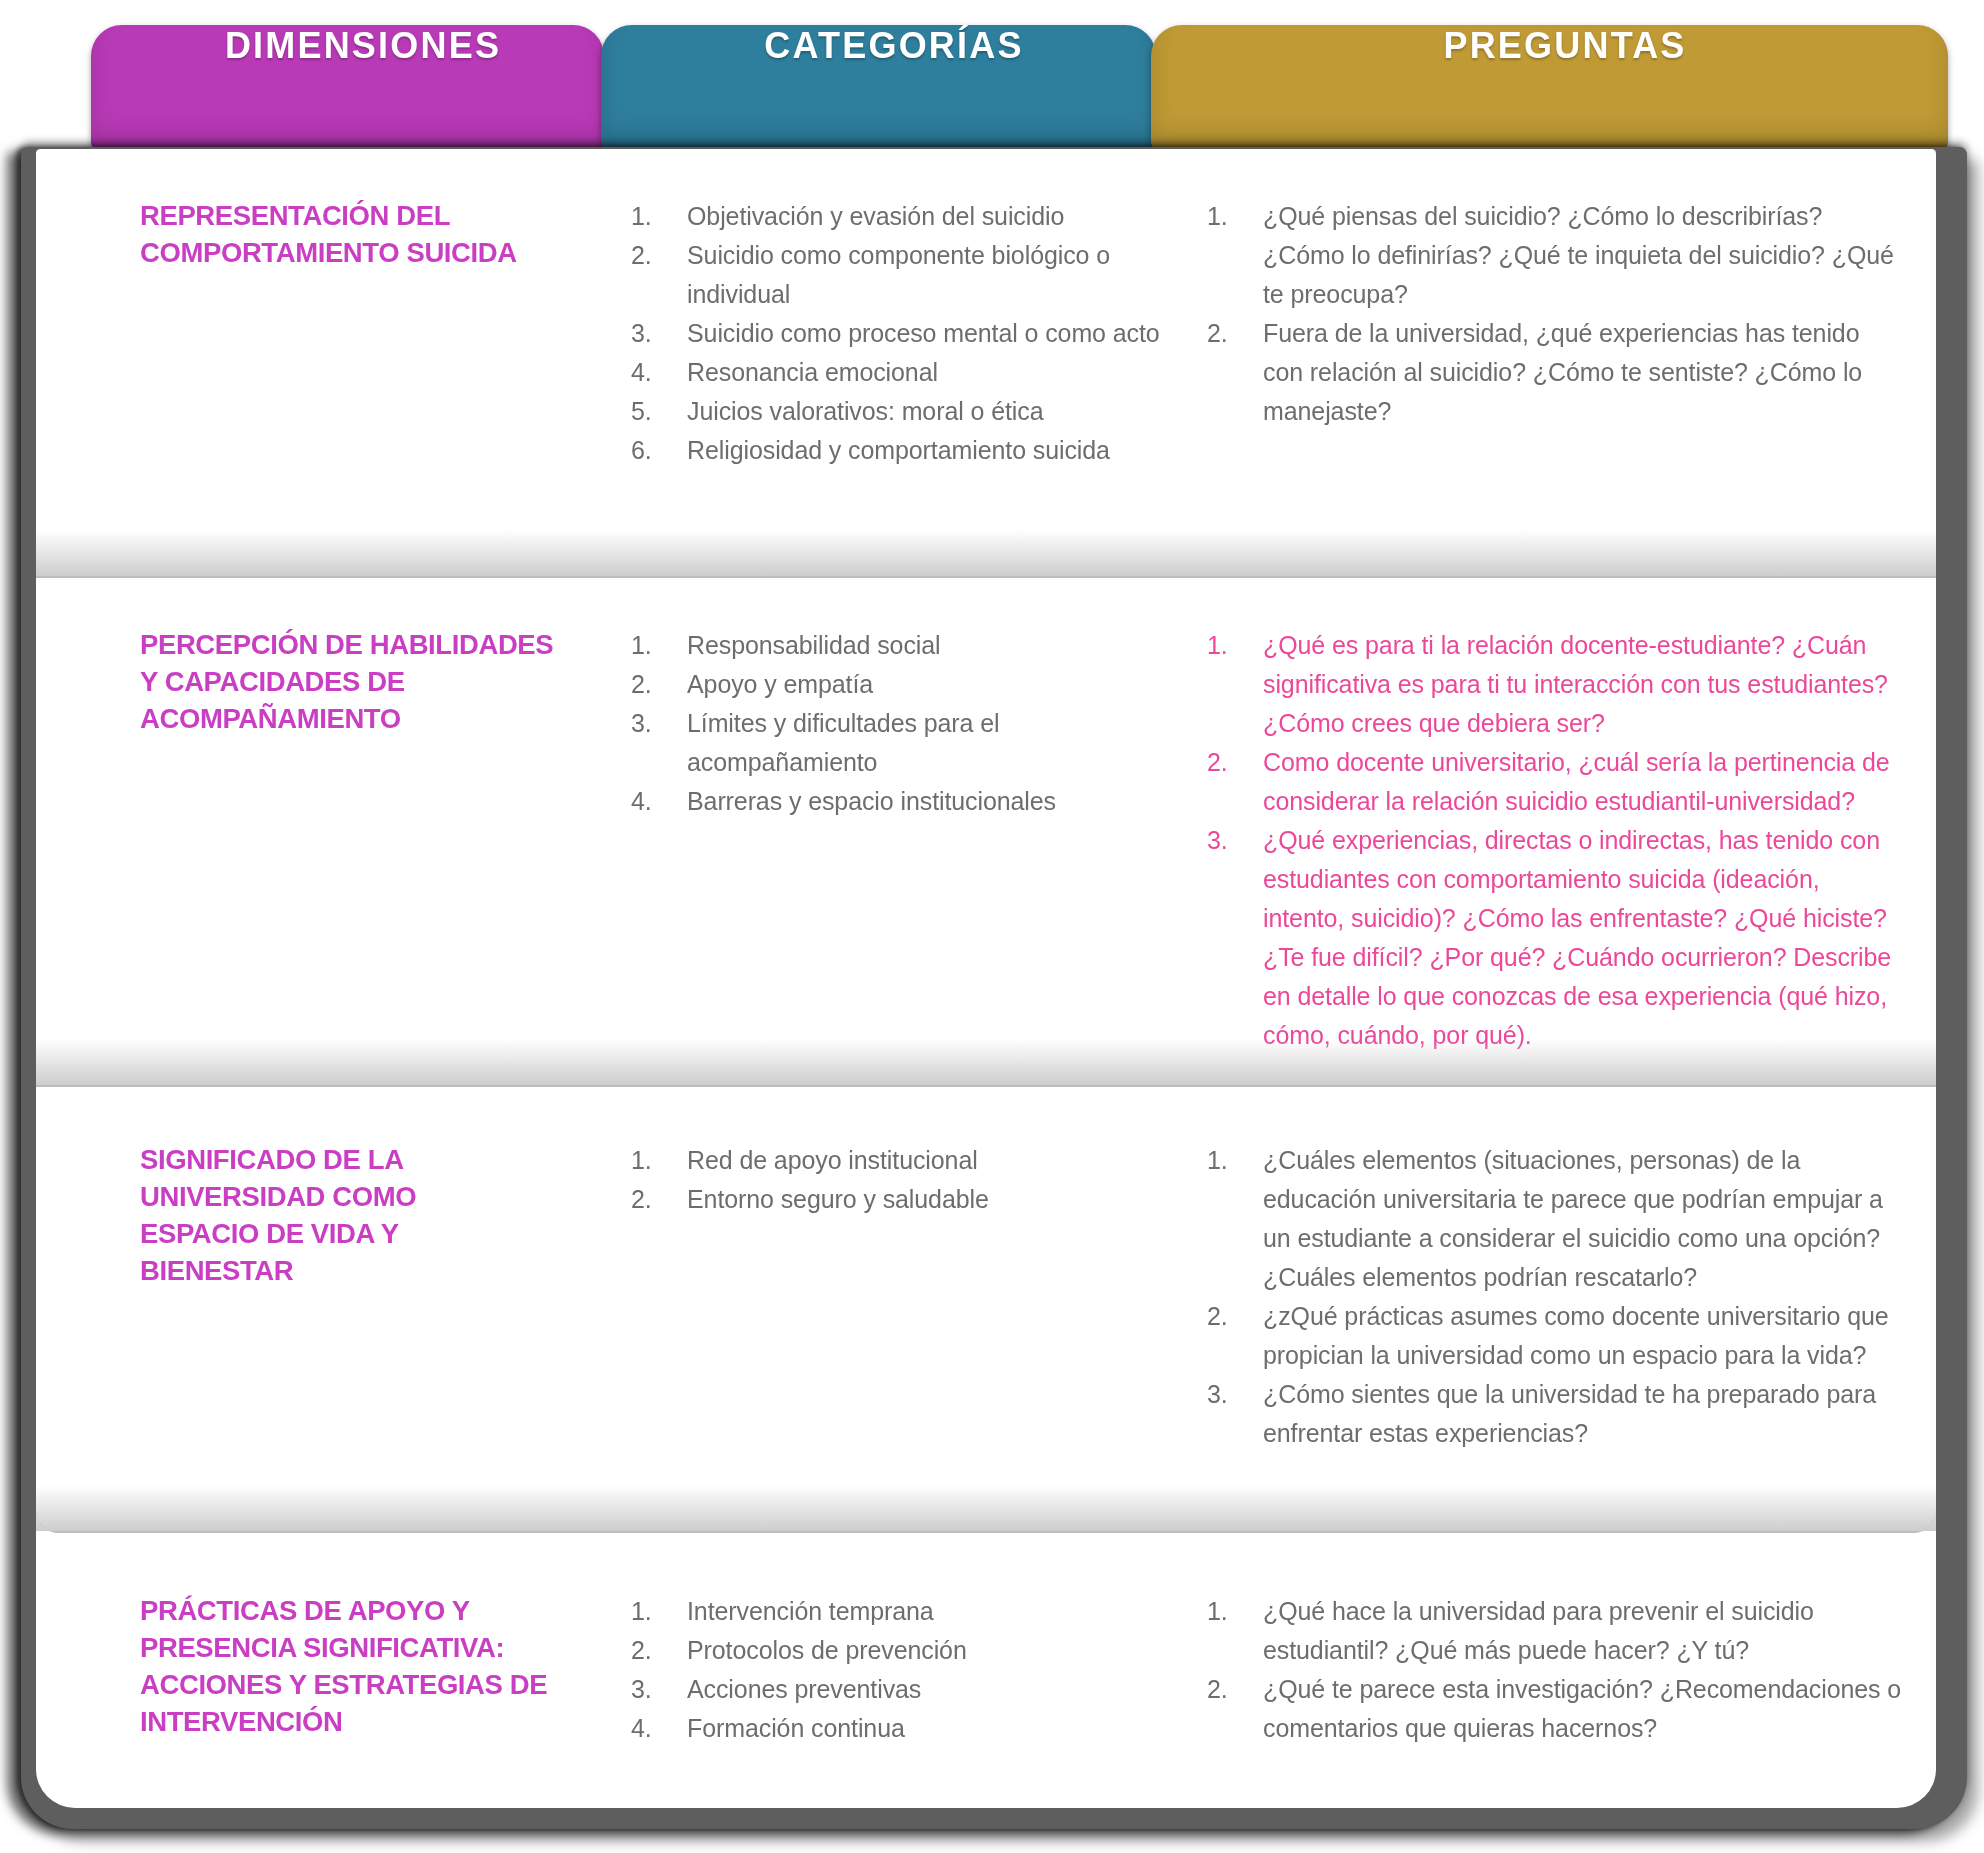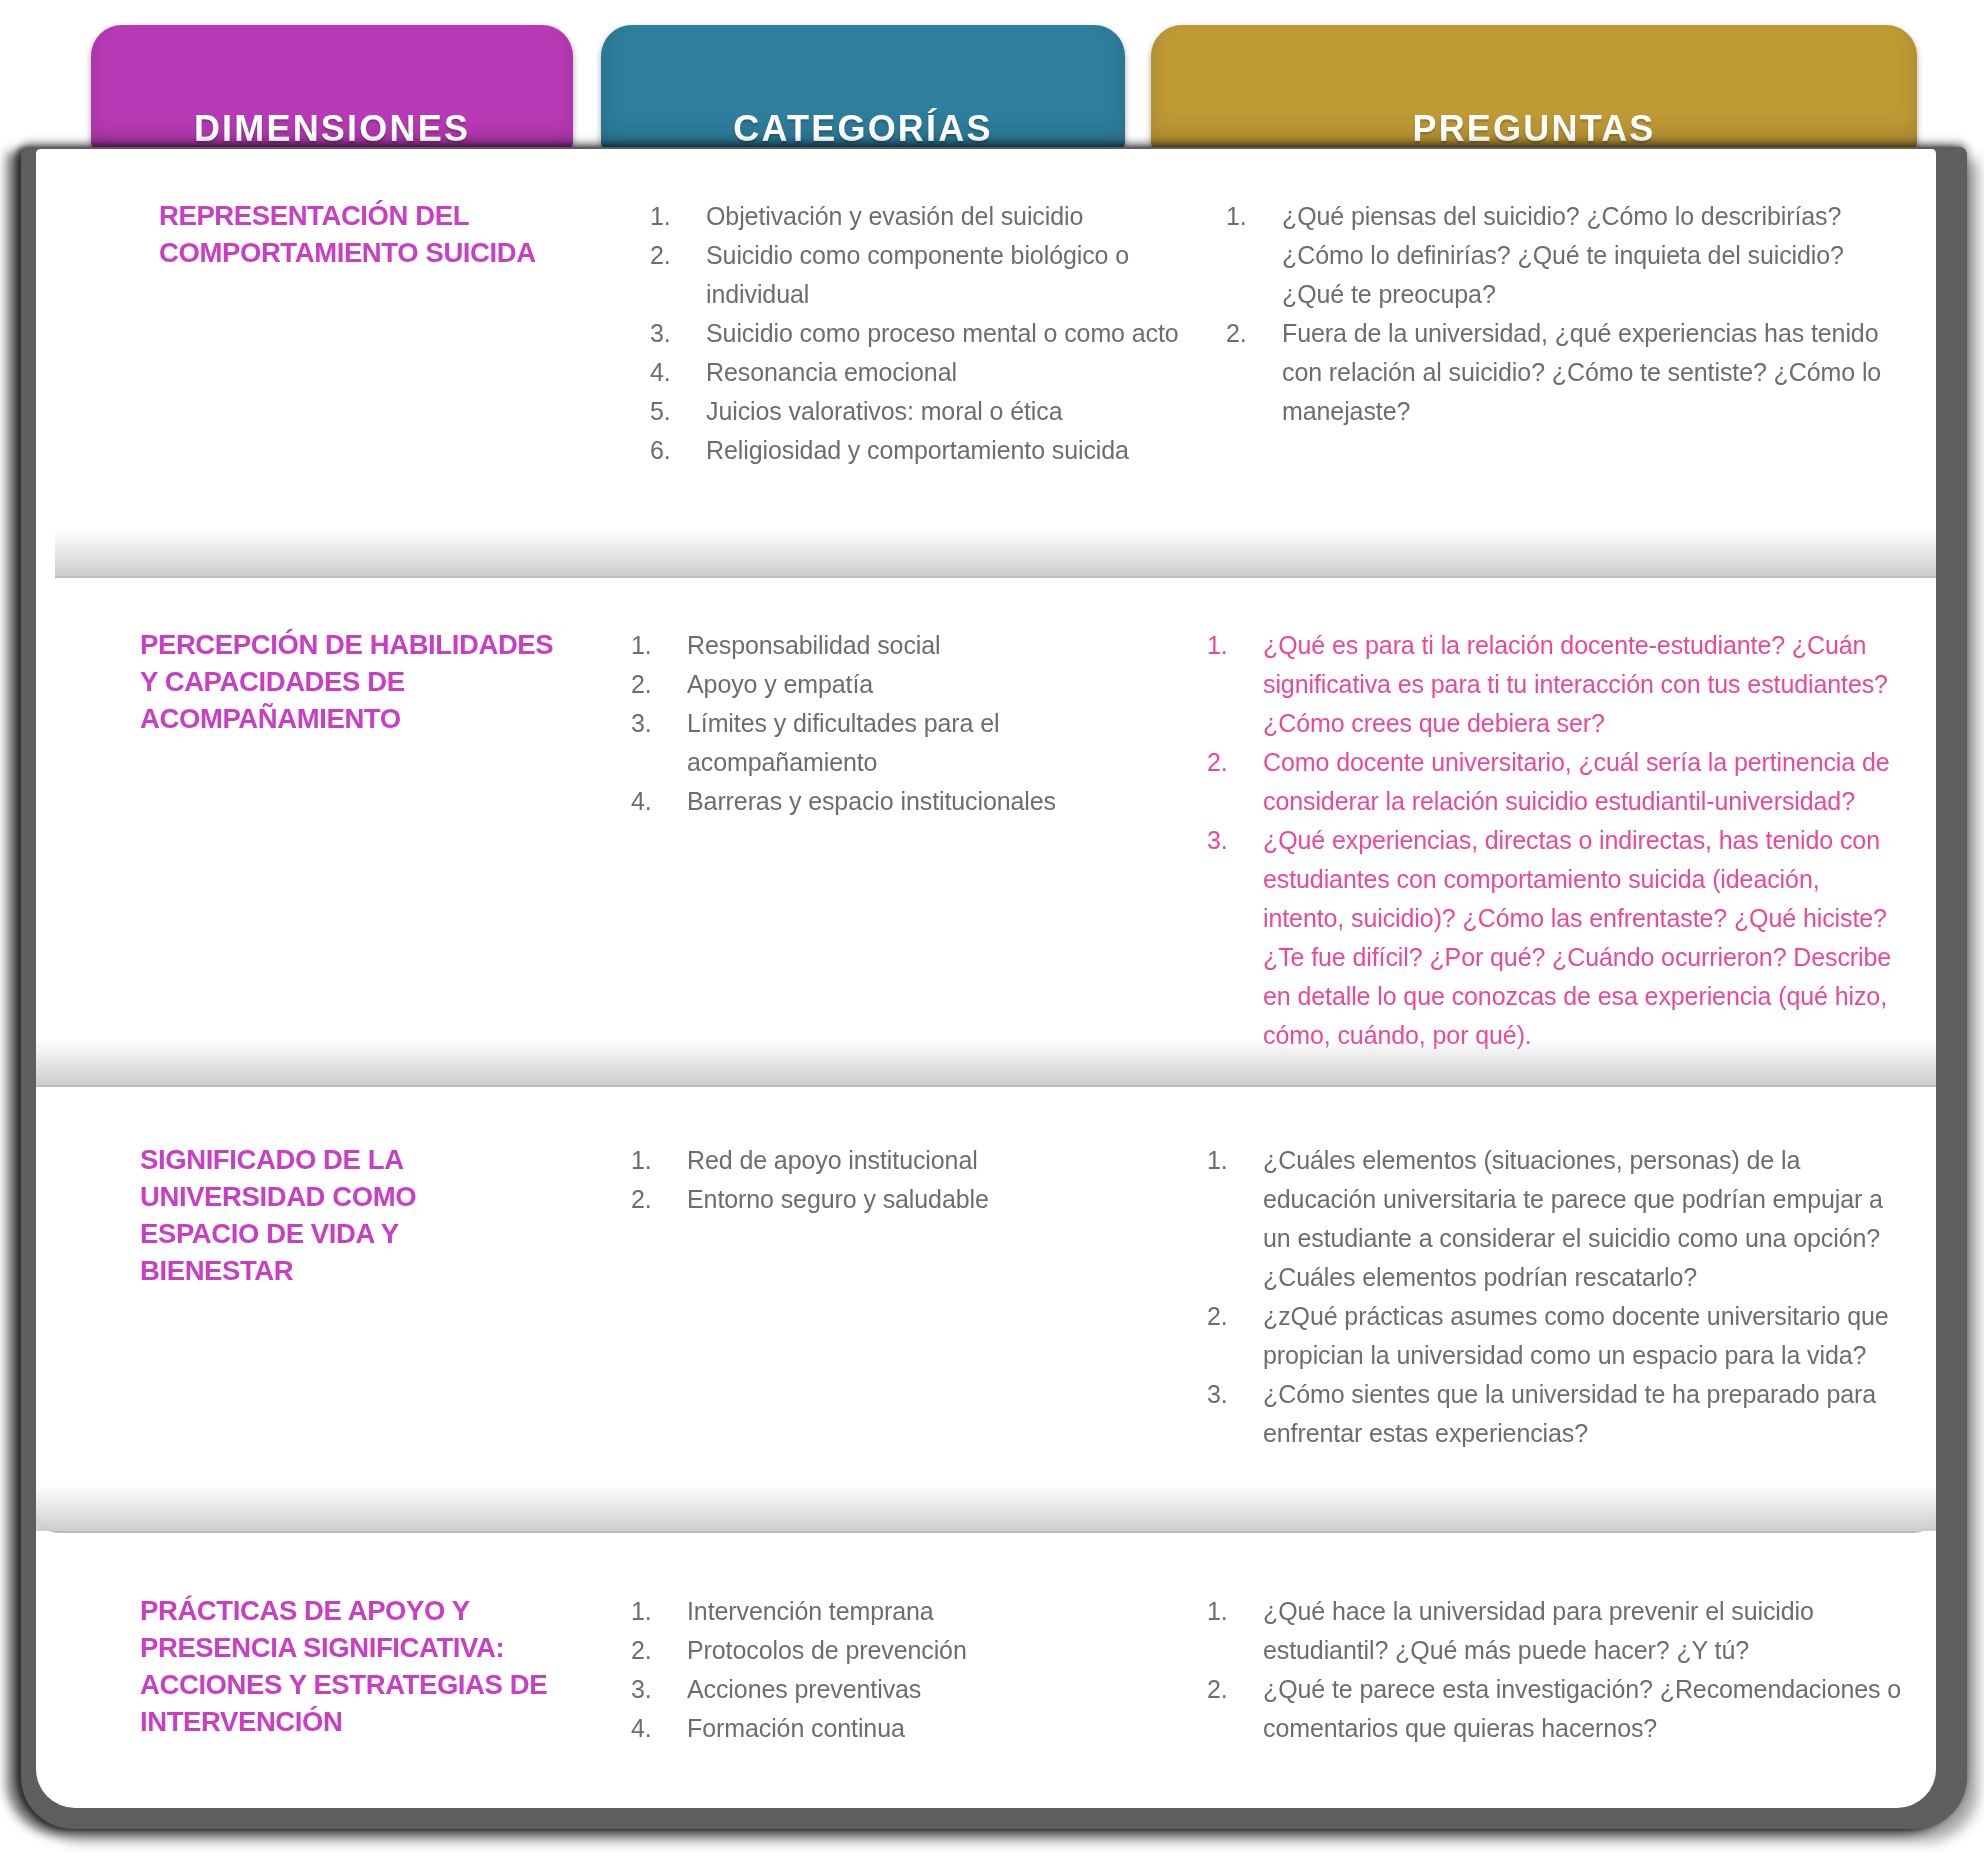--- a/index.html
+++ b/index.html
@@ -8,22 +8,23 @@
     background:#ffffff;
     font-family:"Liberation Sans", sans-serif;
     overflow:hidden;
     position:relative;
   }
   
   .tabs{ position:absolute; top:0; left:0; width:100%; height:164px; z-index:1; }
   .tab{
     position:absolute; top:25px; height:125px;
     border-radius:31px 31px 7.4px 7.4px;
-    display:flex; align-items:flex-end; justify-content:center;
+    display:flex; align-items:flex-start; justify-content:center;
     box-shadow: inset 0 -16.4px 22px rgba(0,0,0,0.14), 0 3px 6px rgba(0,0,0,0.35);
+    padding-left: 31px;
   }
   .tab span{
     color:#ffffff; font-weight:bold; font-size:36px; letter-spacing:2.2px;
     text-shadow:0 1.5px 2.2px rgba(0,0,0,0.25);
   }
   .tab-dim{ left:91px;  width:482px; }
   .tab-cat{ left:601px;  width:524px; }
   .tab-pre{ left:1151px; width:766px; }
 
   
@@ -50,21 +51,21 @@
   }
 
   
   .row{
     position:relative;
     display:grid;
     grid-template-columns:491px 576px 1fr;
     padding:48px 33px 0 104px;
     box-sizing:border-box;
   }
-  .row:nth-child(1){ min-height:429px;margin-left:19px; }
+  .row:nth-child(1){ min-height:429px; }
   .row:nth-child(2){ min-height:509px; }
   .row:nth-child(3){ min-height:446px; padding-top:54px;border-radius:22px; }
   .row:nth-child(4){ flex:1; padding-top:59px;border-radius:27px; }
   .row:not(:last-child){ border-bottom:2.2px solid #bcbcbc; }
   .row:not(:last-child)::after{
     content:""; position:absolute; left:0; right:0; bottom:0; height:46px;
     background:linear-gradient(to bottom, rgba(205,205,205,0), #cdcdcd);
     pointer-events:none;
   }
 

